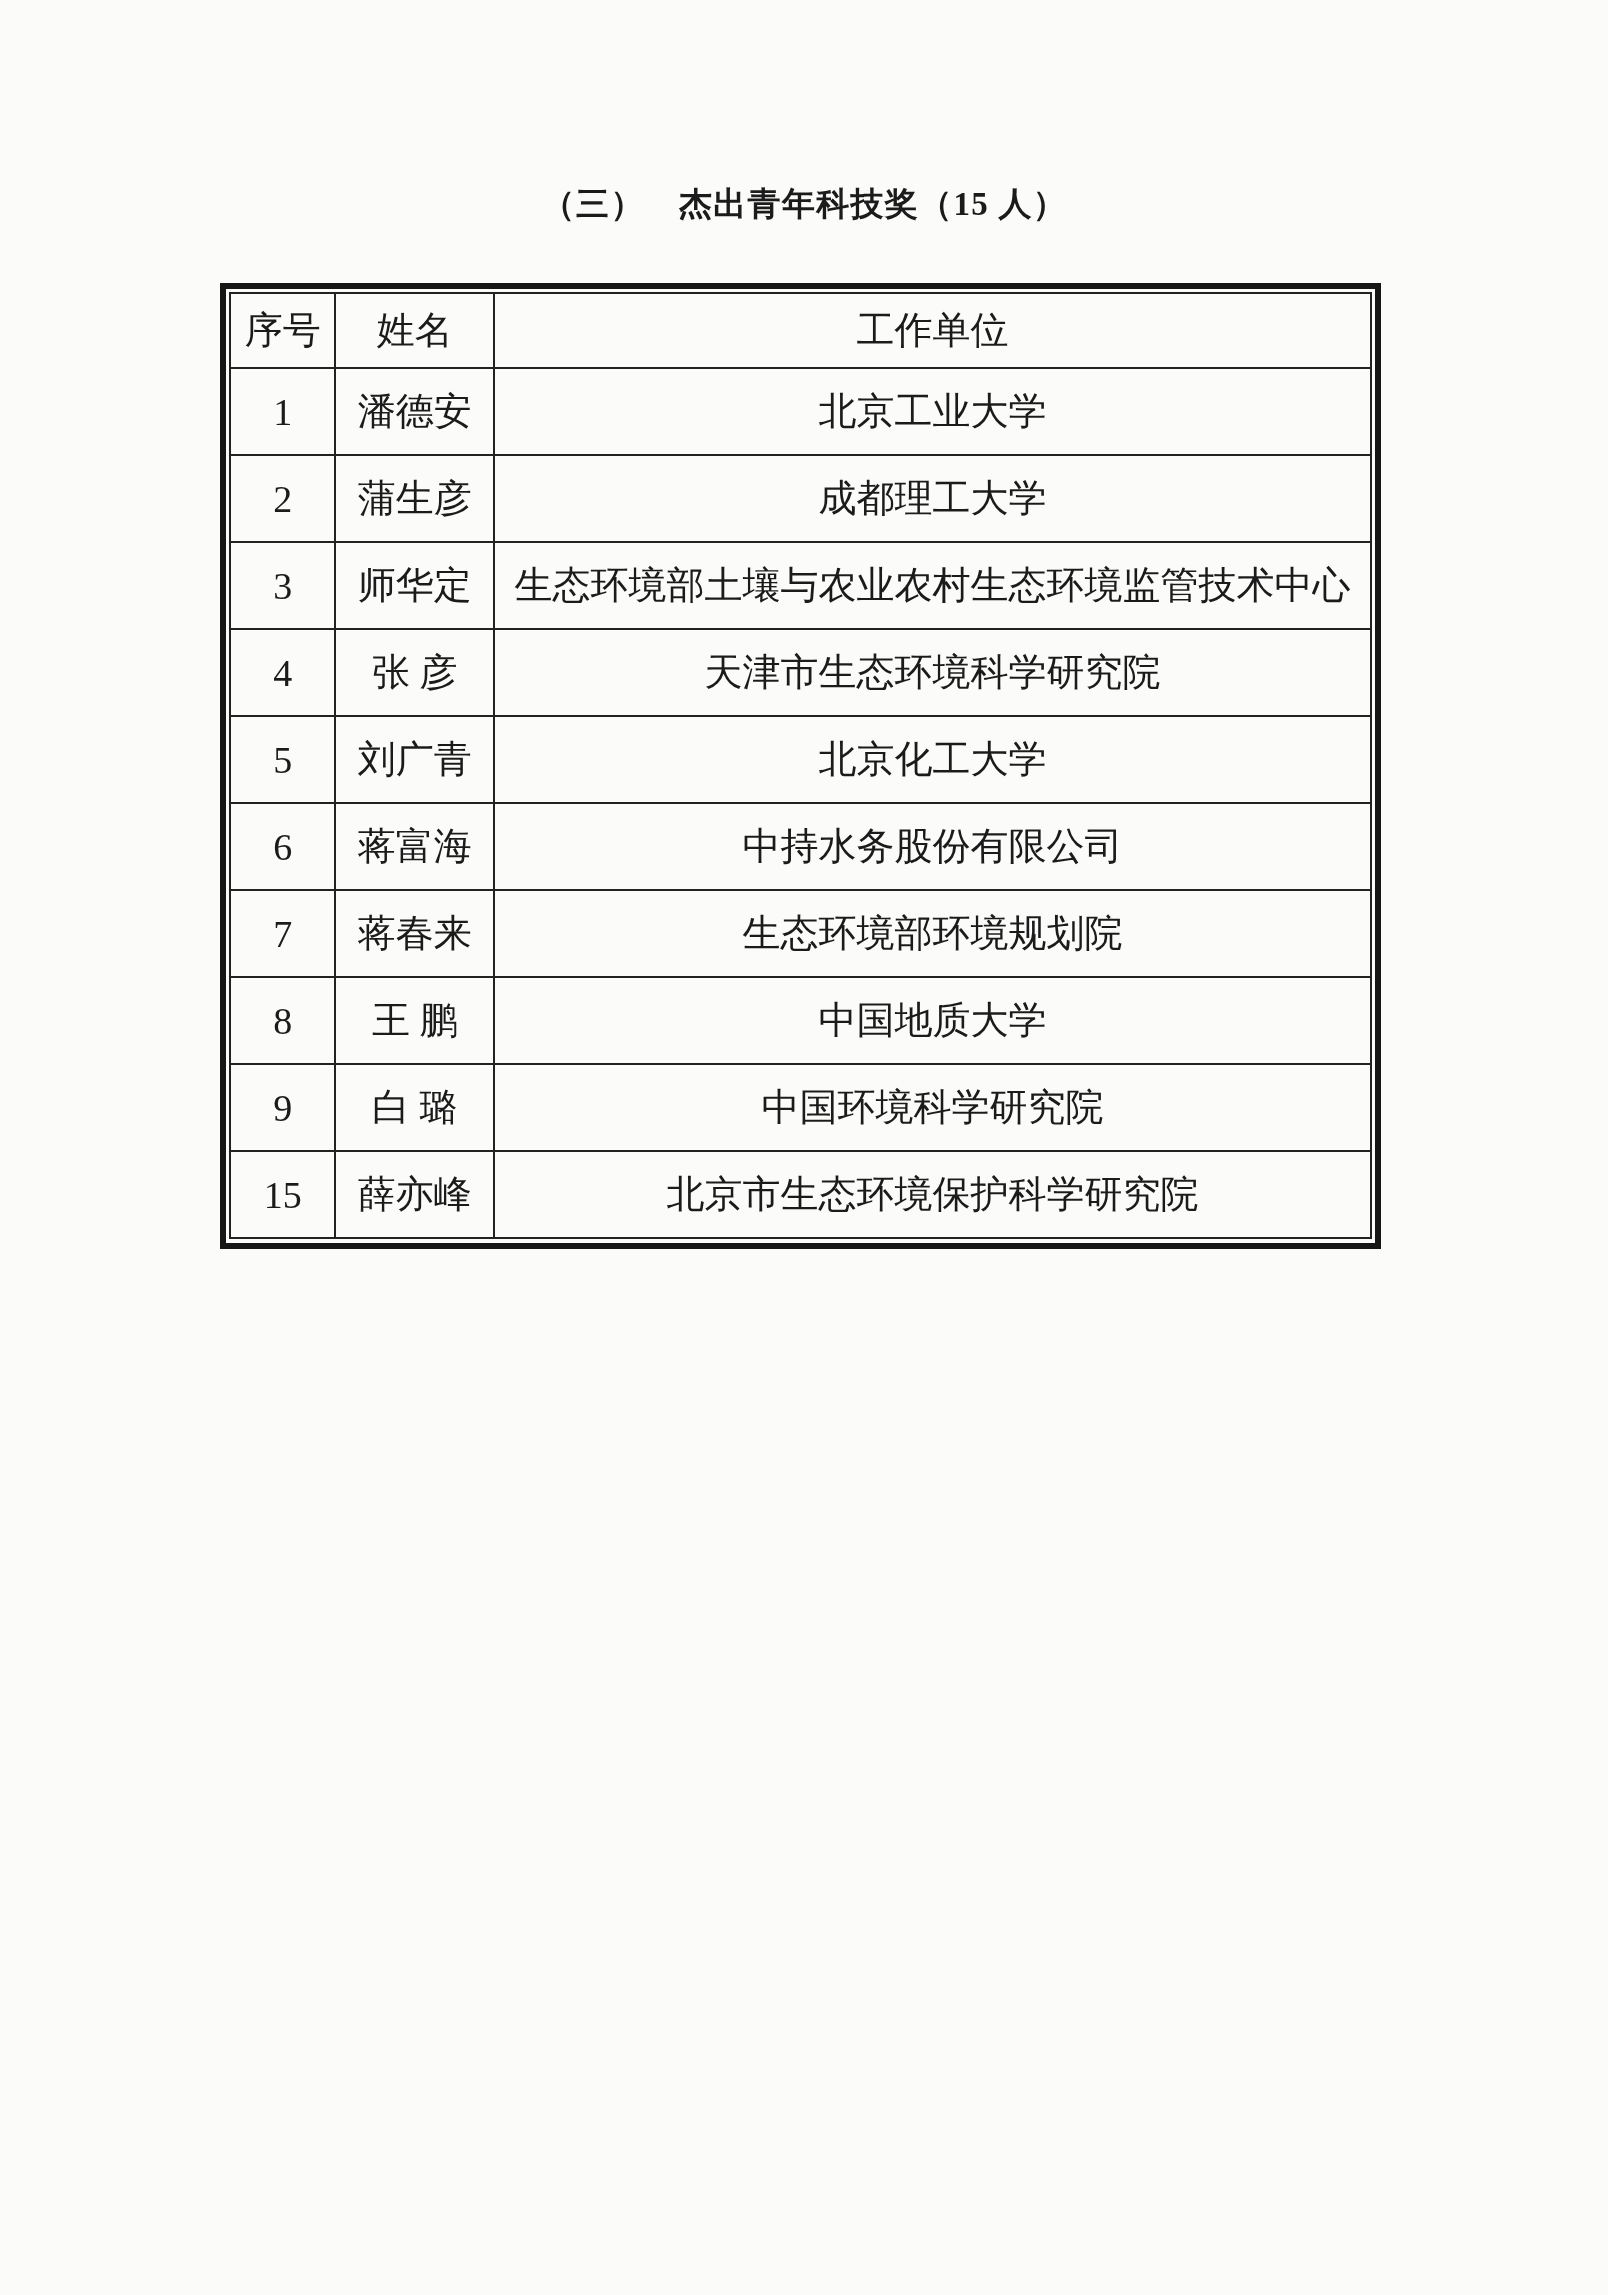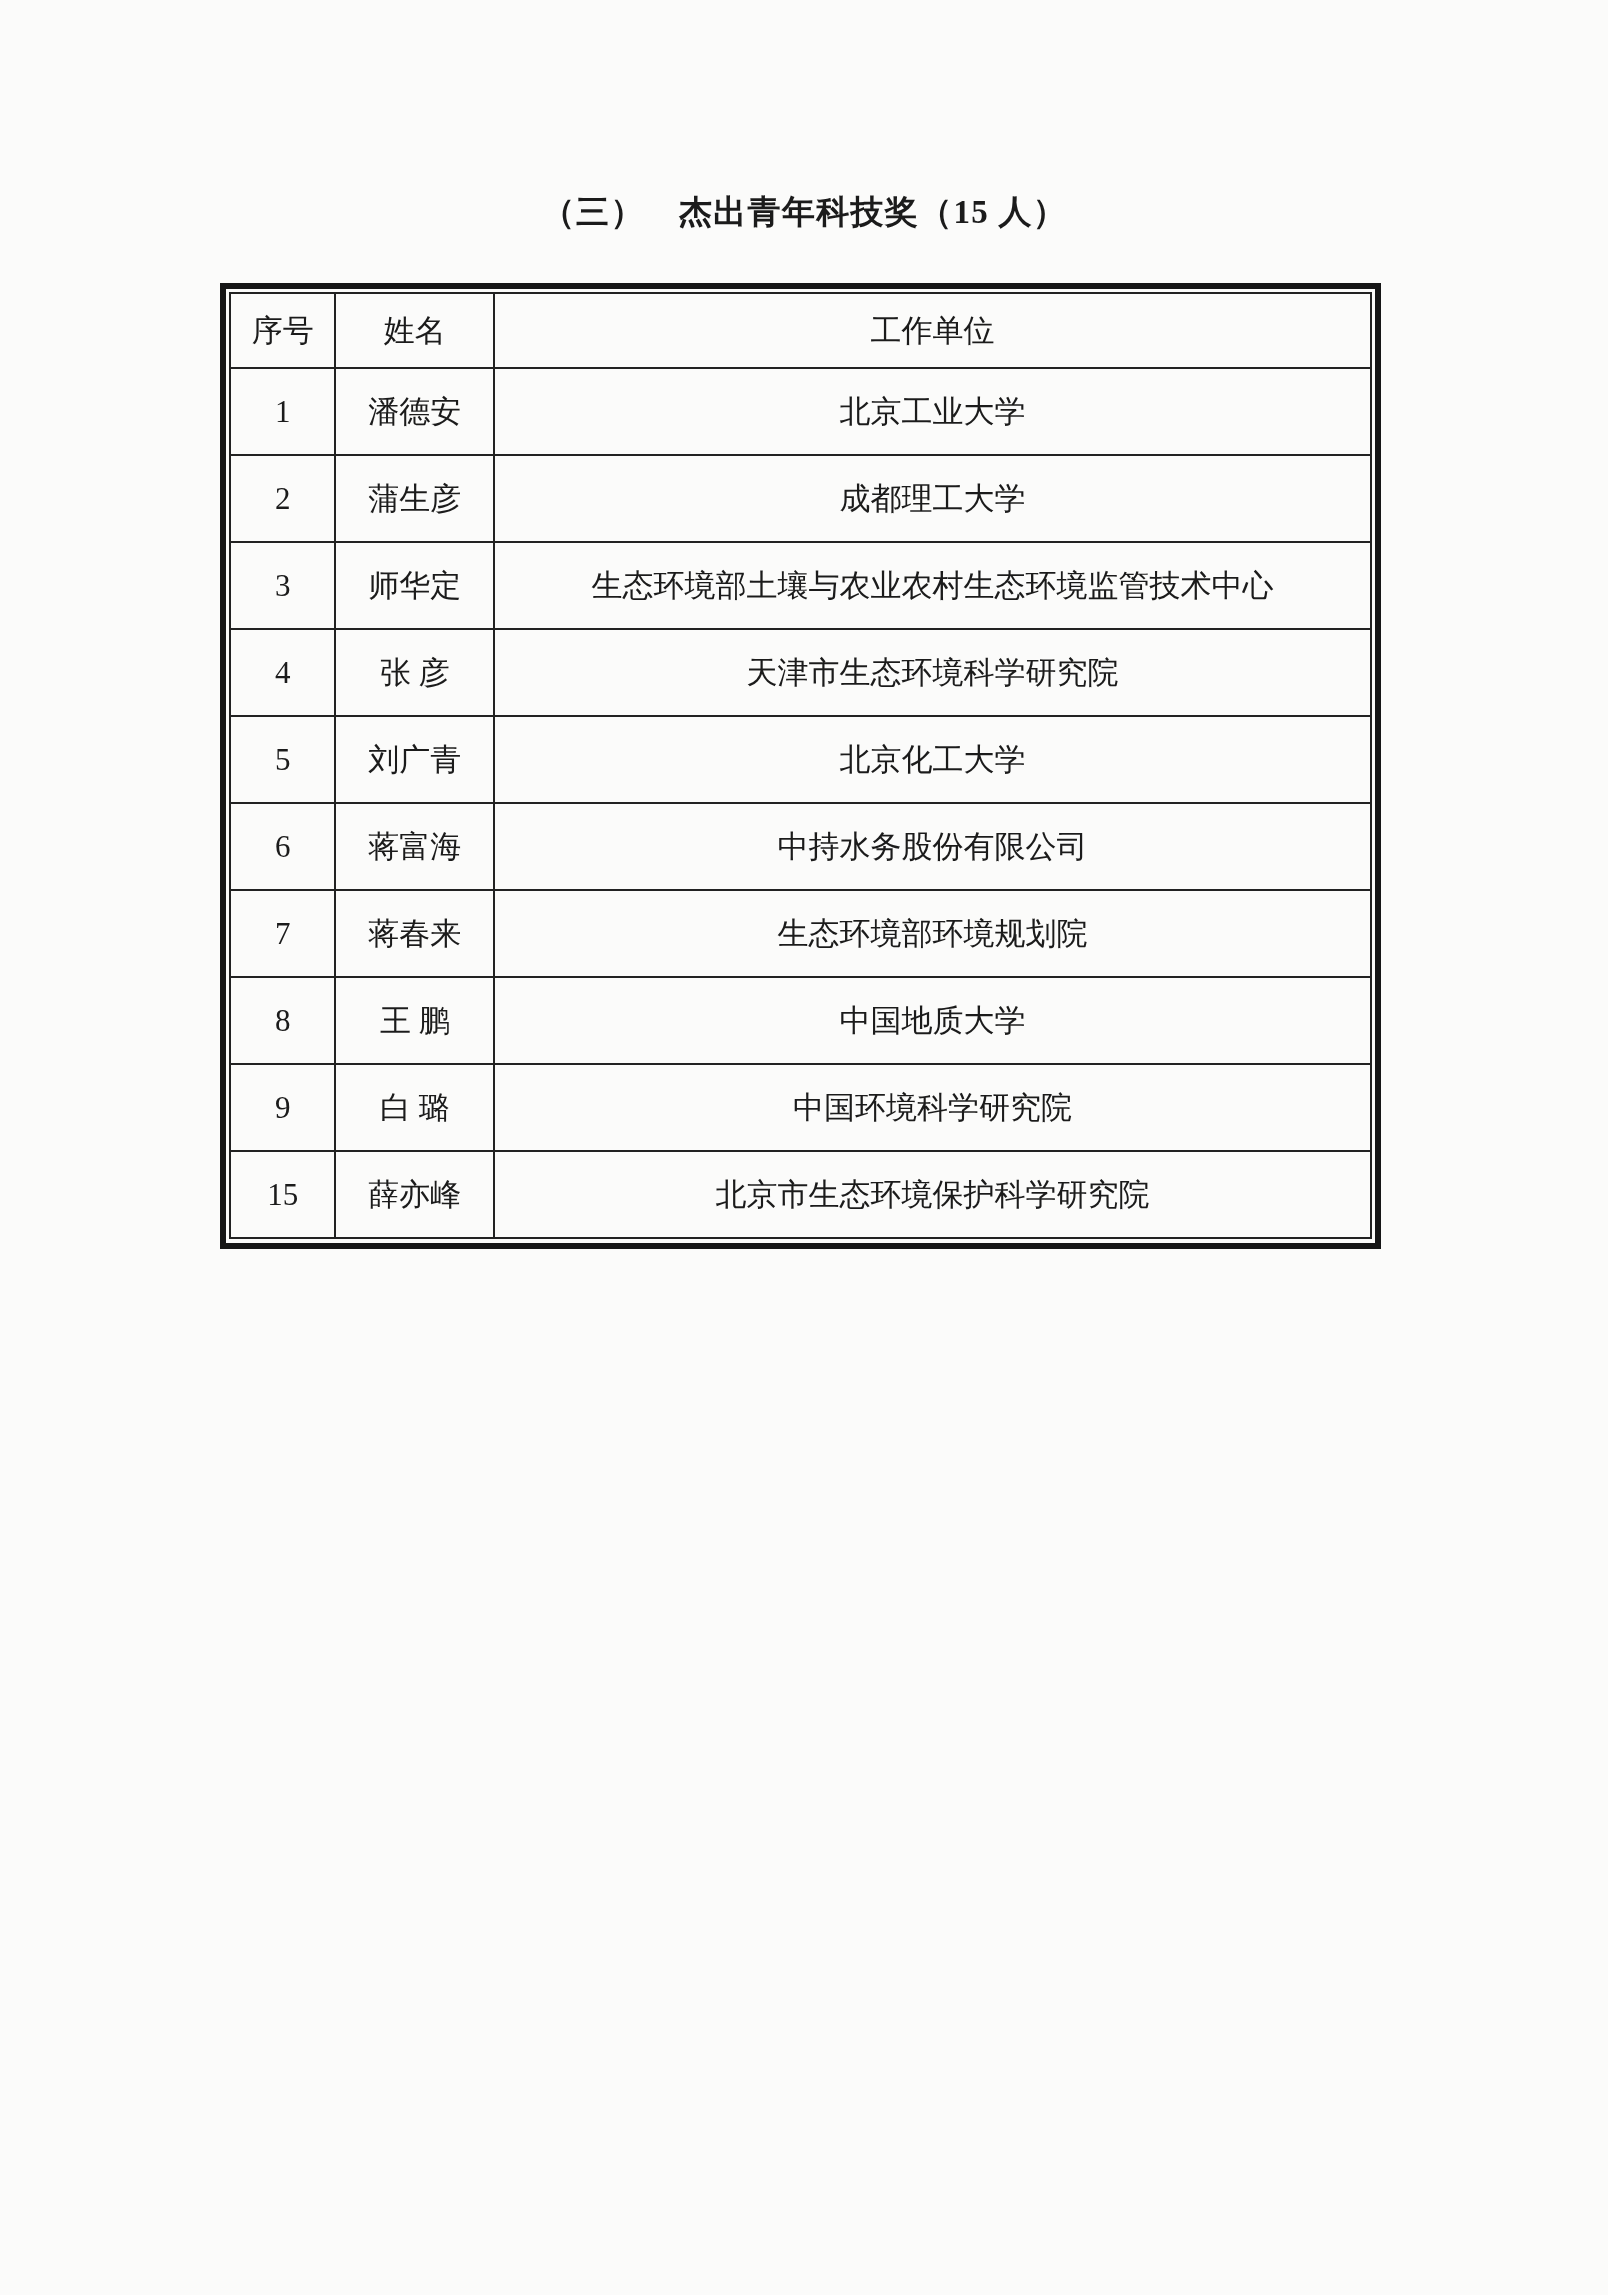--- a/index.html
+++ b/index.html
@@ -17,42 +17,41 @@
   .doc-title {
     position: absolute;
     top: 182px;
     left: 0;
     width: 100%;
     text-align: center;
     font-size: 33px;
     font-weight: bold;
     letter-spacing: 1.3px;
     white-space: pre;
-    margin-top: 8px;
   }
   .table-frame {
     position: absolute;
     left: 220px;
     top: 283px;
     width: 1161px;
     box-sizing: border-box;
     border: 6.7px solid #161616;
     padding: 3.3px;
     background: #fbfbfa;
   }
   table.award-table {
     width: 100%;
     border-collapse: collapse;
     table-layout: fixed;
   }
   .award-table th, .award-table td {
     border: 2px solid #222;
     text-align: center;
     vertical-align: middle;
-    font-size: 31px;
+    font-size: 38px;
     font-weight: normal;
     padding: 0;
     white-space: pre;
     overflow: hidden;
   }
   .award-table thead tr { height: 75px; }
   .award-table tbody tr { height: 87px; }
   col.col-no   { width: 105px; }
   col.col-name { width: 159px; }
   col.col-unit { width: auto;  }

